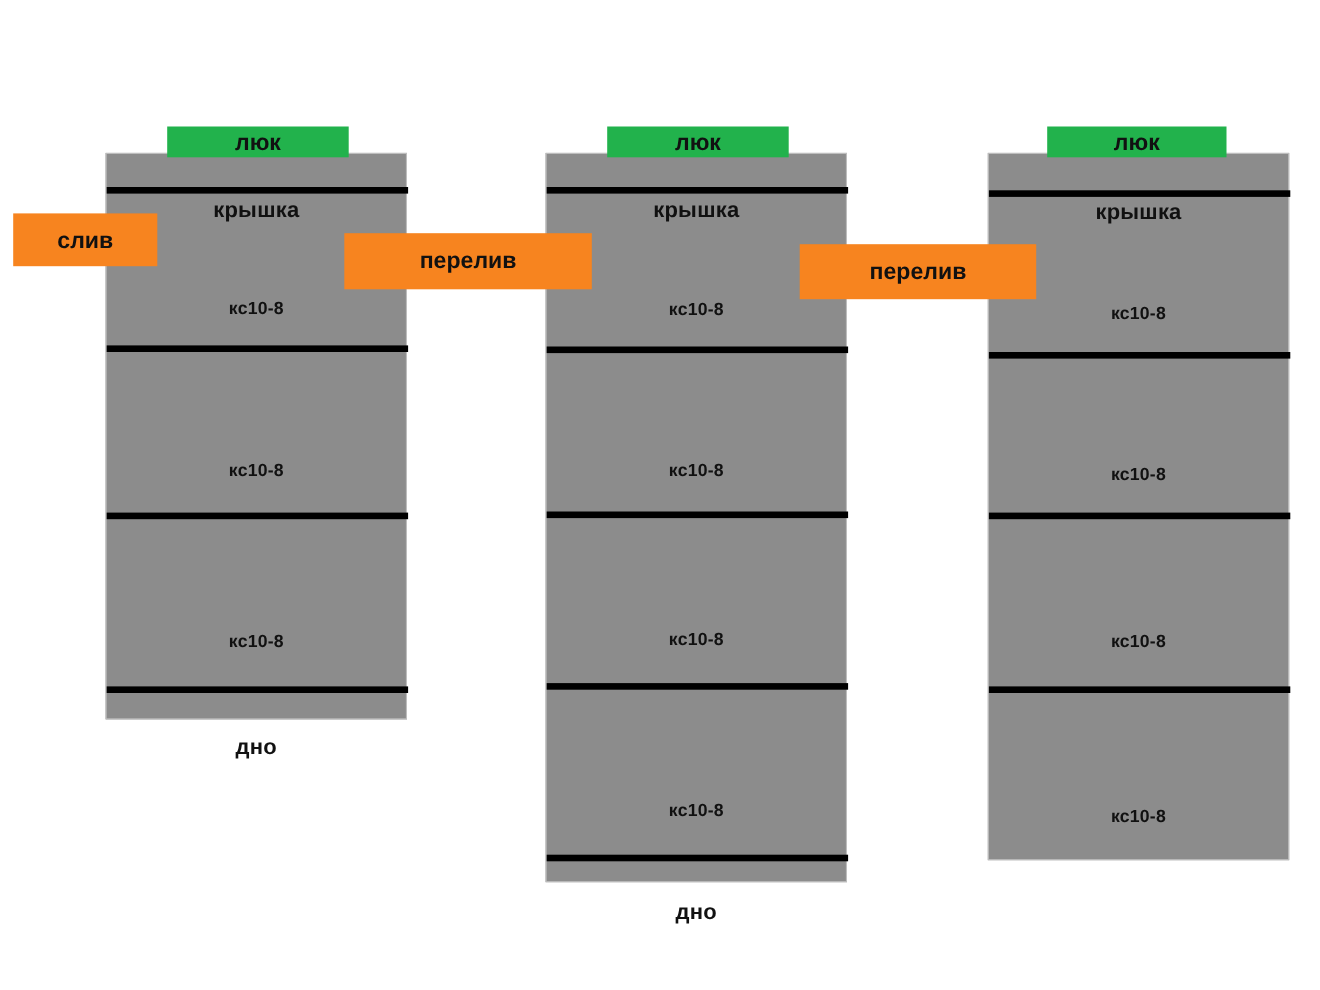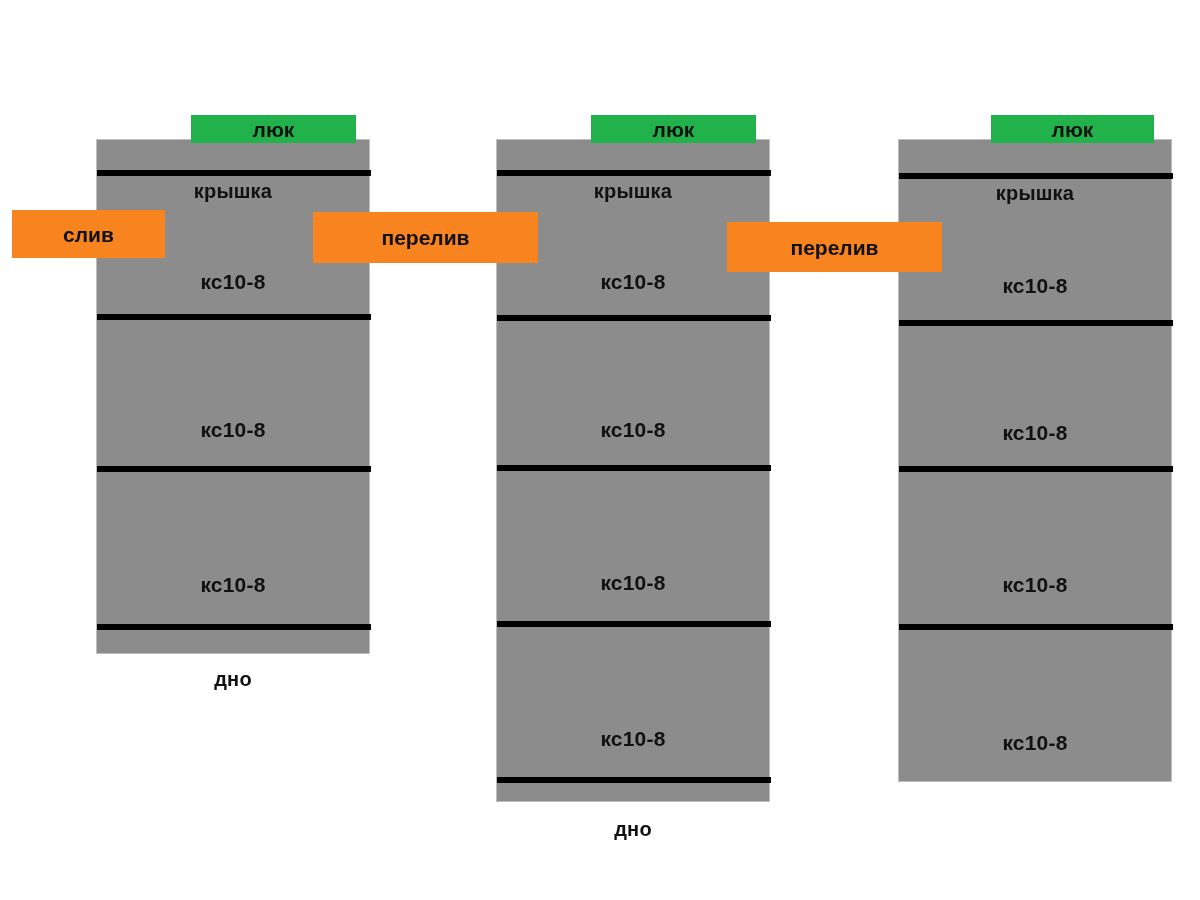--- a/index.html
+++ b/index.html
@@ -33,21 +33,21 @@
     position: absolute;
     left: 0;
     right: 0;
     display: flex;
     align-items: center;
     justify-content: center;
     box-sizing: border-box;
     margin-top: 36px;
   }
   .band-label {
-    font-size: 21px;
+    font-size: 16px;
     font-weight: bold;
     color: #111111;
     letter-spacing: 0.2px;
     line-height: 1;
     white-space: nowrap;
   }
   .band-label.small {
     font-size: 20px;
   }
 
@@ -58,21 +58,20 @@
     background: #000000;
   }
 
   
   .hatch {
     position: absolute;
     background: #22b24c;
     display: flex;
     align-items: center;
     justify-content: center;
-    margin-left: 39px;
   }
   .hatch-label {
     font-size: 21px;
     font-weight: bold;
     color: #111111;
     line-height: 1;
     white-space: nowrap;
   }
 
   
@@ -168,21 +167,21 @@
       </div>
       <div class="joint" style="top: 33px; left: 0px; width: 274px; background: rgb(0, 0, 0);"></div>
       <div class="joint" style="top: 180px; left: 0px; width: 274px; background: rgb(0, 0, 0);"></div>
       <div class="joint" style="top: 326px; left: 0px; width: 274px; background: rgb(0, 0, 0);"></div>
       <div class="joint" style="top: 484px; left: 0px; width: 274px; background: rgb(0, 0, 0);"></div>
     </div>
   <div class="hatch" id="hatch-3" style="left: 952px; top: 115px; width: 163px; height: 28px; background: rgb(34, 178, 76);">
     <span class="hatch-label">люк</span>
   </div>
 
-  <div class="pipe" id="pipe-0" style="left: 12px; top: 194px; width: 153px; height: 48px; background: rgb(247, 132, 31); margin-top: 16px;">
+  <div class="pipe" id="pipe-0" style="left: 12px; top: 194px; width: 131px; height: 48px; background: rgb(247, 132, 31);">
     <span class="pipe-label">слив</span>
   </div>
   <div class="pipe" id="pipe-1" style="left: 313px; top: 212px; width: 225px; height: 51px; background: rgb(247, 132, 31);">
     <span class="pipe-label">перелив</span>
   </div>
   <div class="pipe" id="pipe-2" style="left: 727px; top: 222px; width: 215px; height: 50px; background: rgb(247, 132, 31);">
     <span class="pipe-label">перелив</span>
   </div>
 
 </div>

